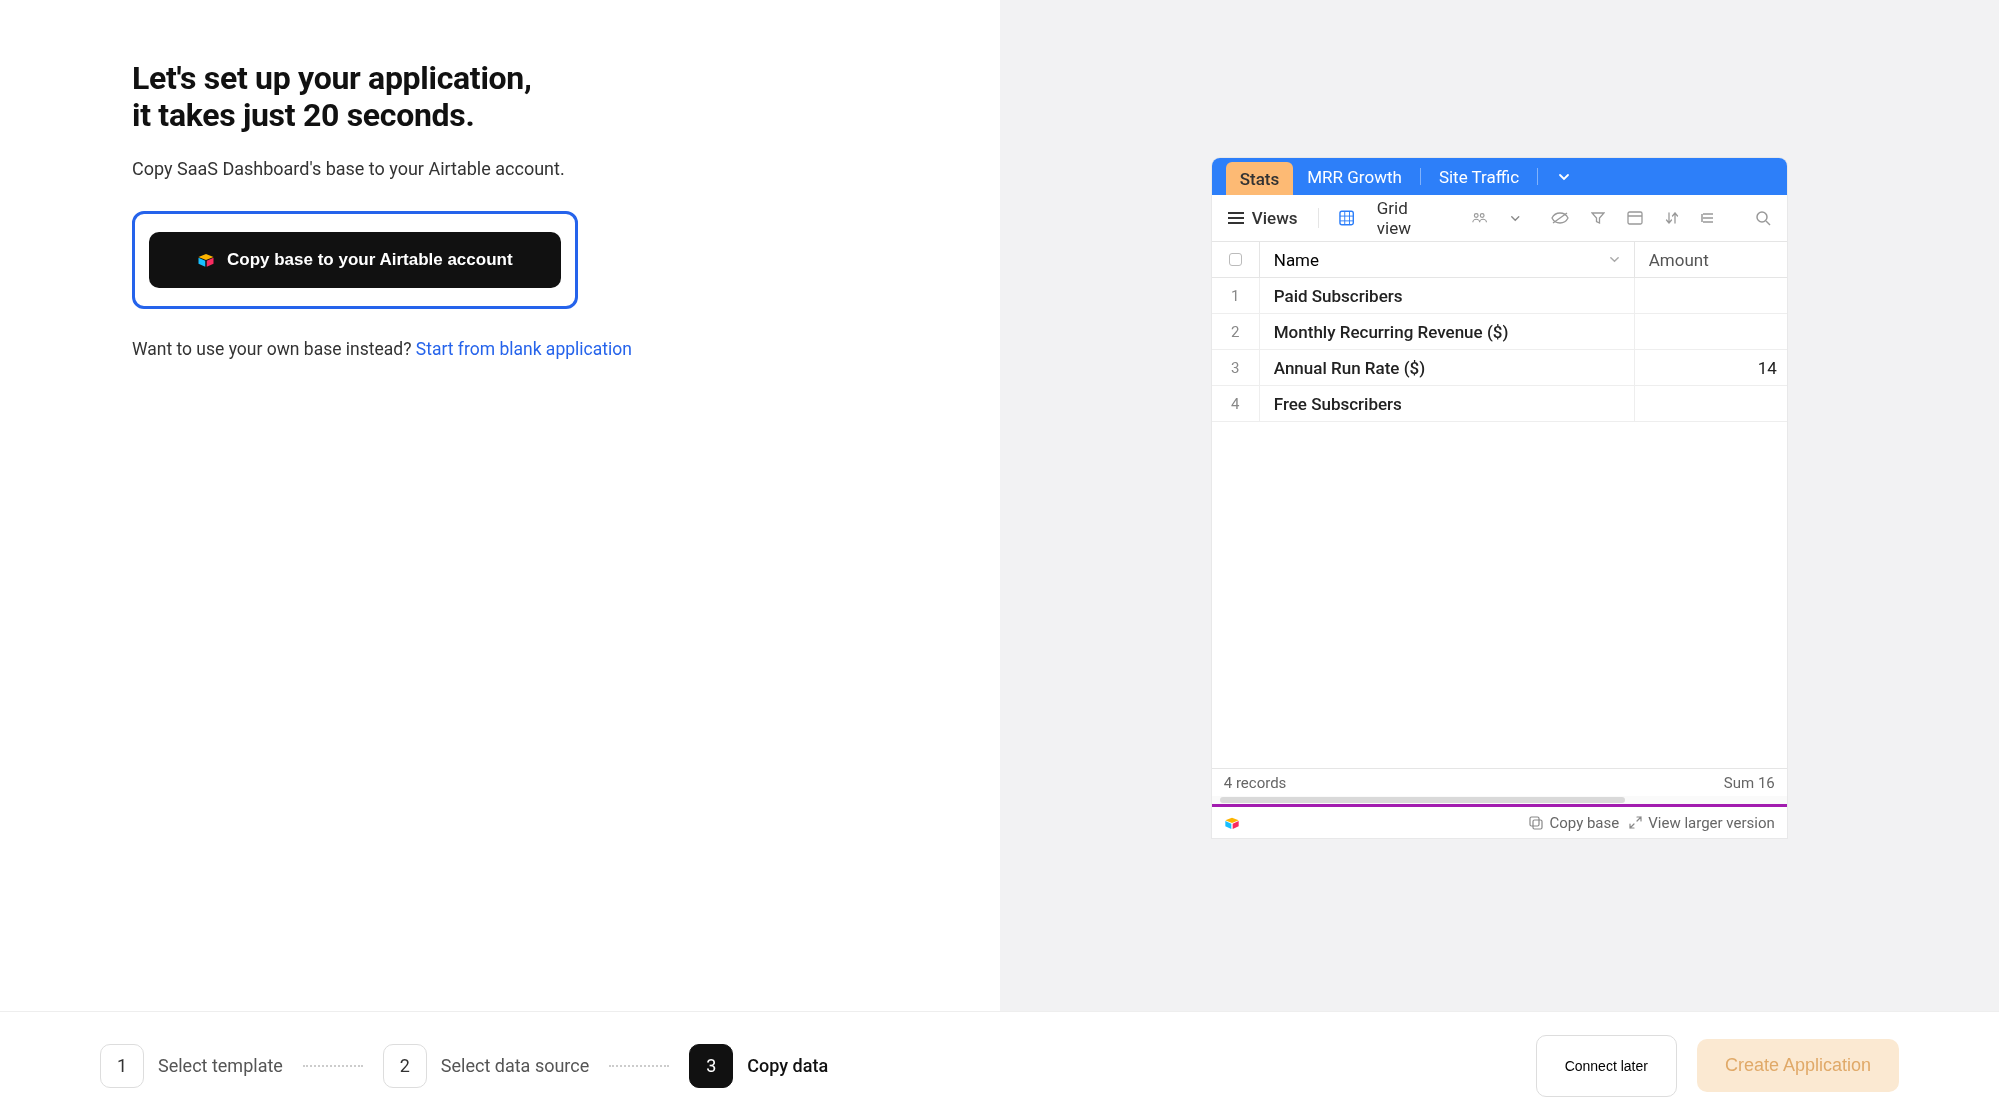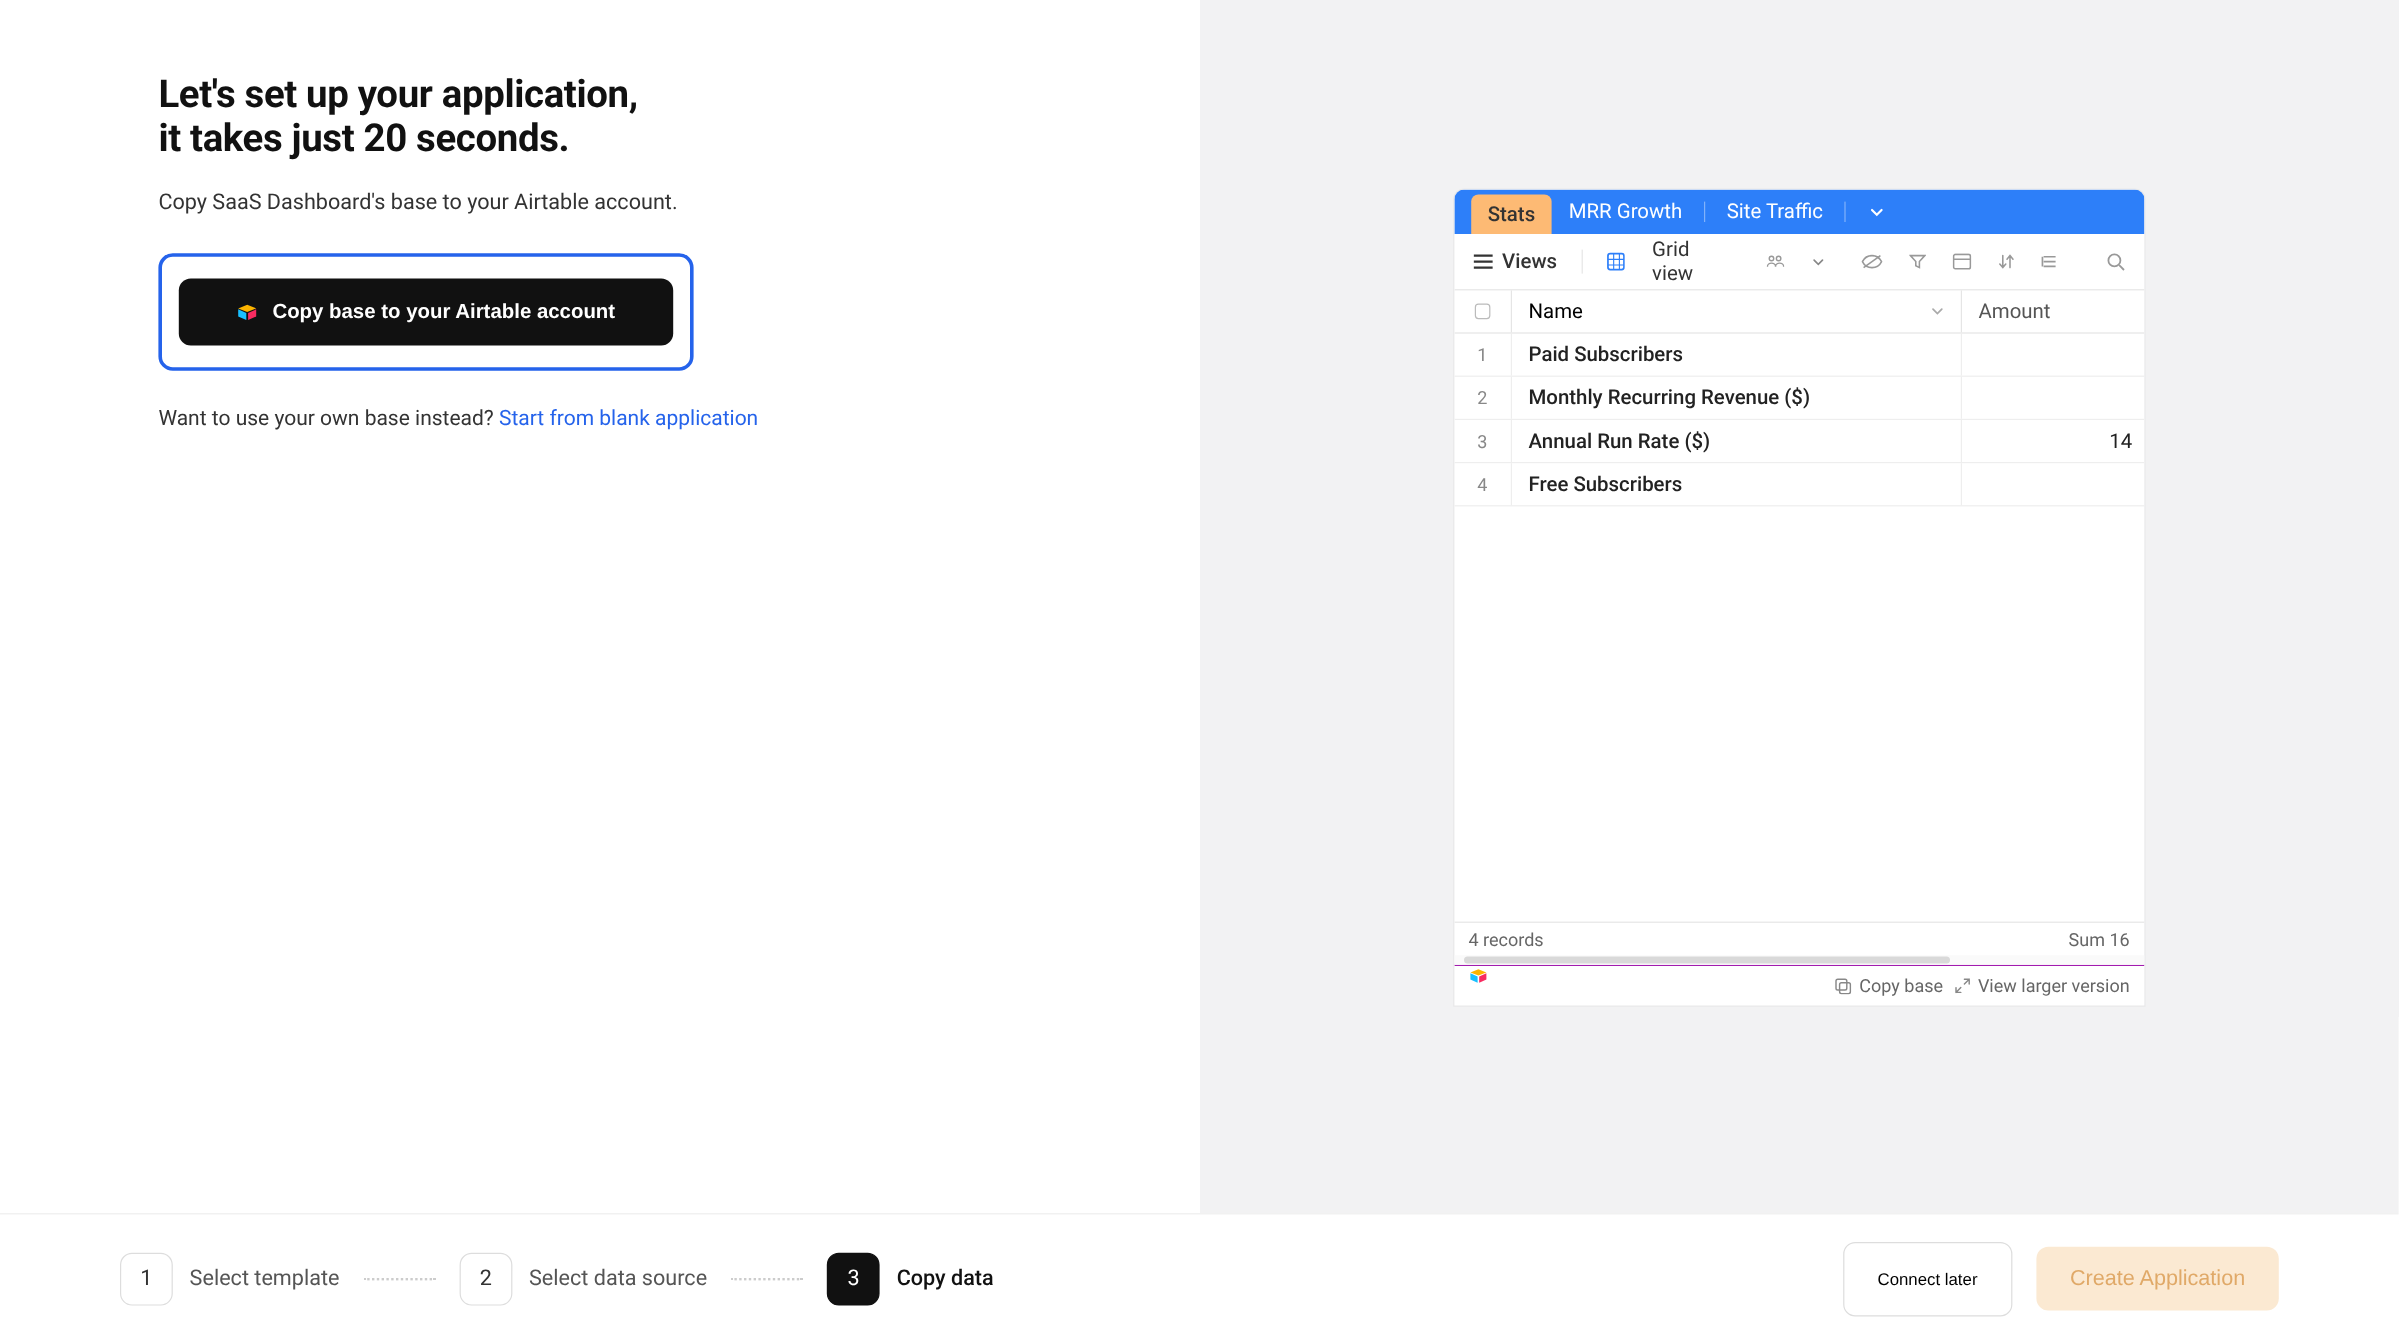--- a/index.html
+++ b/index.html
@@ -65,21 +65,21 @@
 .at-cell-amount { width:152px; display:flex; align-items:center; justify-content:flex-end; padding:0 10px; font-size:17px; color:#222; }
 .at-body { flex:1; display:flex; flex-direction:column; }
 .at-fill { flex:1; }
 .at-summary {
   height: 28px; border-top:1px solid #e5e5e5; display:flex; align-items:center;
   padding:0 12px; font-size:15px; color:#666; justify-content:space-between;
 }
 .at-scrollbar { height:8px; background:#fafafa; position:relative; }
 .at-scrollbar .thumb { position:absolute; left:8px; top:1px; height:6px; width:405px; background:#d9d9d9; border-radius:3px; }
 .at-footer {
-  height: 34px; border-top:1px solid #a21caf; display:flex; 
+  height: 34px; border-top:3px solid #a21caf; display:flex; align-items:center;
   padding:0 12px; gap:10px; font-size:15px; color:#666;
 }
 .at-footer .spacer { flex:1; }
 .at-footer .lnk { display:flex; align-items:center; gap:6px; cursor:pointer; }
 .checkbox { width:13px; height:13px; border:1px solid #bbb; border-radius:3px; }
 
 .bottom-bar {
   height: 108px; border-top: 1px solid #eee; background:#fff;
   display:flex; align-items:center; padding: 0 100px; gap: 20px;
 }

